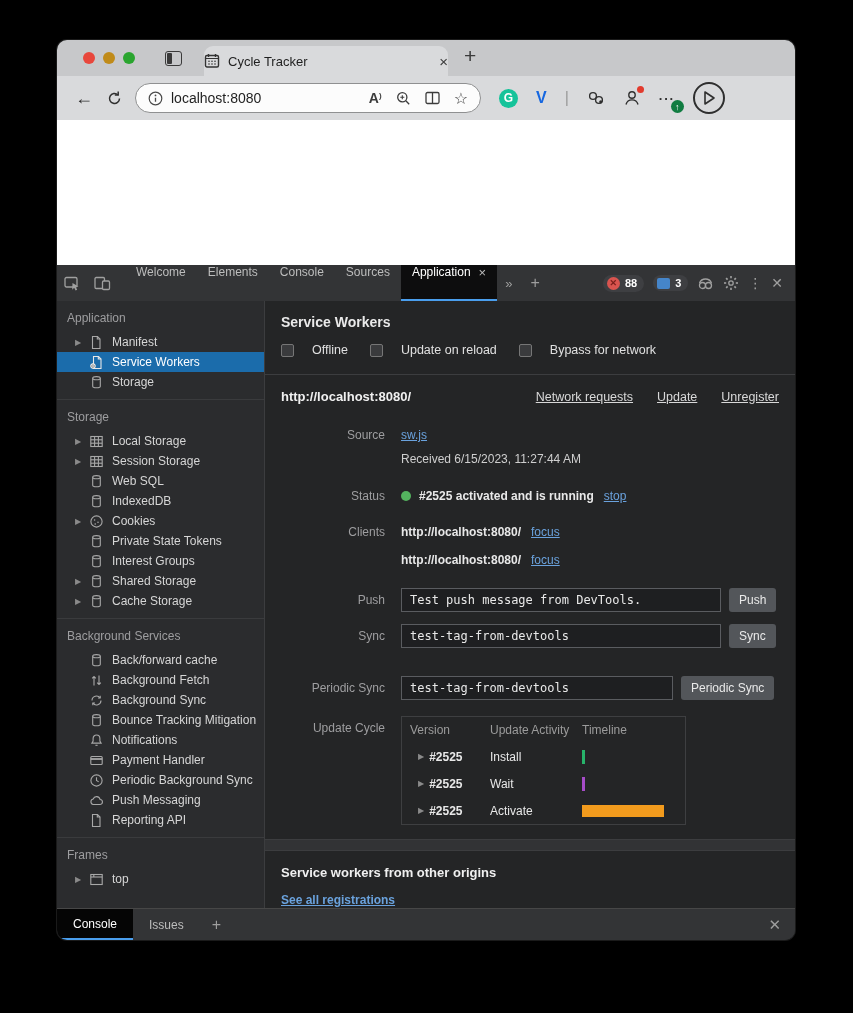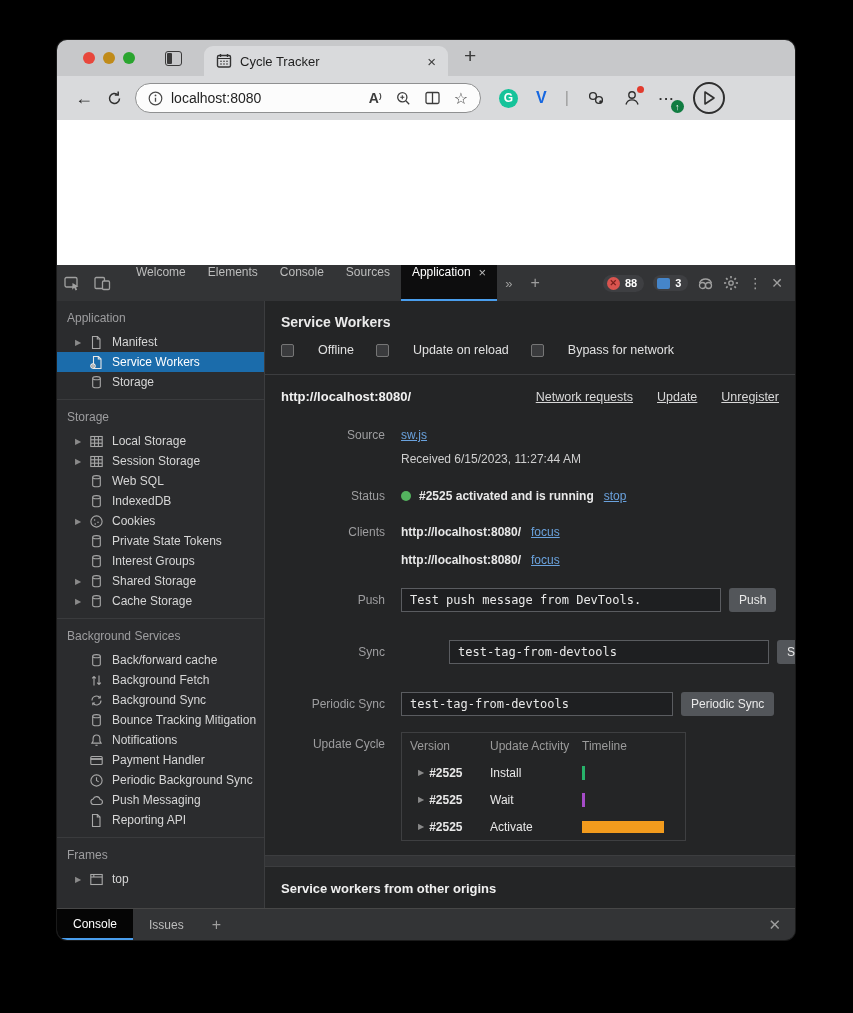--- a/index.html
+++ b/index.html
@@ -5,21 +5,21 @@
   * { margin:0; padding:0; box-sizing:border-box; }
   html,body { width:853px; height:1013px; background:#000; font-family:"Liberation Sans",sans-serif; overflow:hidden; }
   .window { position:absolute; left:57px; top:40px; width:738px; height:900px; border-radius:10px; overflow:hidden; background:#242526; box-shadow:0 0 0 1px #1a1a1a; }
 
   
   .titlebar { height:36px; background:#c7c8ca; display:flex; align-items:flex-end; }
   .lights { display:flex; gap:8px; margin:0 0 12px 26px; }
   .light { width:12px; height:12px; border-radius:50%; }
   .tablayout { width:17px; height:15px; border:1.5px solid #3a3a3a; border-radius:3px; margin:0 0 10px 30px; position:relative; }
   .tablayout::before { content:""; position:absolute; left:1px; top:1px; bottom:1px; width:5px; background:#3a3a3a; border-radius:1px; }
-  .tab { margin-left:22px; height:30px; width:244px; background:#d9dadc; border-radius:9px 9px 0 0; display:flex; align-items:center; padding:0 12px; }
+  .tab { margin-left:22px; height:30px; width:244px; background:#d9dadc; border-radius:9px 9px 0 0; display:flex; align-items:center; padding:0 0; }
   .tab-title { flex:1; font-size:13px; color:#1f1f1f; margin-left:8px; }
   .tab-close { color:#3c3c3c; font-size:15px; cursor:default; }
   .newtab { color:#3a3a3a; font-size:21px; font-weight:300; margin:0 0 8px 16px; }
 
   .toolbar { height:44px; background:#d9dadc; display:flex; align-items:center; padding:0 12px; }
   .nav-ic { color:#2f2f2f; font-size:18px; width:30px; text-align:center; }
   .omnibox { width:346px; height:30px; border-radius:15px; background:#fcfcfc; border:1px solid #8f9091; display:flex; align-items:center; padding:0 12px; margin-left:6px; }
   .omni-text { font-size:14px; color:#1f1f1f; margin-left:8px; flex:1; }
   .omni-ic { color:#3c3c3c; margin-left:14px; font-size:14px; display:flex; align-items:center; }
   .ext-row { display:flex; align-items:center; margin-left:18px; gap:18px; }
@@ -59,21 +59,21 @@
   .s-item { height:20px; display:flex; align-items:center; padding-left:18px; white-space:nowrap; color:#d6d6d6; }
   .s-item .tw { width:14px; color:#8a8a8a; font-size:8px; flex-shrink:0; }
   .s-item .ic { width:15px; height:15px; margin-right:8px; flex-shrink:0; display:flex; align-items:center; justify-content:center; color:#a8a8a8; font-size:11px; }
   .s-item.selected { background:#1b6cab; color:#fff; }
   .s-item.selected .ic { color:#e8e8e8; }
 
   .main { flex:1; display:flex; flex-direction:column; background:#242526; min-width:0; overflow:hidden; }
   .sw-head { padding:13px 16px 0; border-bottom:1px solid #3c3d3f; height:74px; flex-shrink:0; }
   .sw-title { font-size:14px; font-weight:bold; color:#eaeaea; }
   .cb-row { display:flex; gap:22px; margin-top:13px; align-items:center; }
-  .cb { display:flex; align-items:center; gap:24px; color:#e0e0e0; font-size:12.5px; }
+  .cb { display:flex; align-items:center; gap:18px; color:#e0e0e0; font-size:12.5px; }
   .cb .box { width:13px; height:13px; background:#3a3b3d; border:1px solid #767676; border-radius:2px; }
 
   .sw-body { flex:1; padding:0 16px; overflow:hidden; }
   .origin-row { margin-top:14px; display:flex; align-items:center; }
   .origin { font-weight:bold; font-size:13px; color:#f0f0f0; }
   .origin-links { margin-left:auto; display:flex; gap:24px; }
   .wlink { color:#d8d8d8; text-decoration:underline; font-size:12.5px; }
   .frow { display:flex; align-items:center; }
   .flabel { width:104px; text-align:right; color:#9e9ea0; flex-shrink:0; }
   .fval { margin-left:16px; display:flex; align-items:center; color:#e8e8e8; }
@@ -590,21 +590,21 @@
                 </span>
               </div>
             </div>
           <div class="frow" style="margin-top:21px;">
             <span class="flabel">Push</span>
             <span class="fval">
               <input class="swinput" value="Test push message from DevTools." style="">
               <button class="swbtn">Push</button>
             </span>
           </div>
-          <div class="frow" style="margin-top:28px;gap:48px;">
+          <div class="frow" style="margin-top:12px;">
             <span class="flabel">Sync</span>
             <span class="fval">
               <input class="swinput" value="test-tag-from-devtools" style="">
               <button class="swbtn">Sync</button>
             </span>
           </div>
           <div class="frow" style="margin-top:28px;">
             <span class="flabel">Periodic Sync</span>
             <span class="fval">
               <input class="swinput" style="width: 272px;" value="test-tag-from-devtools">

